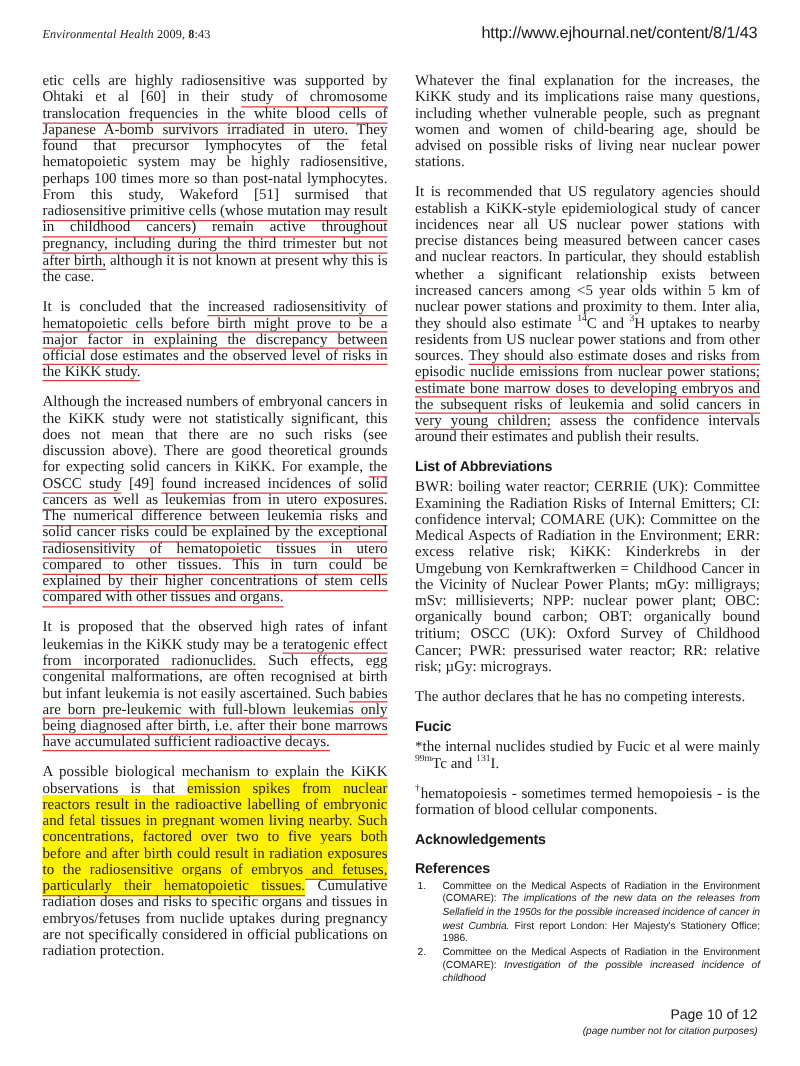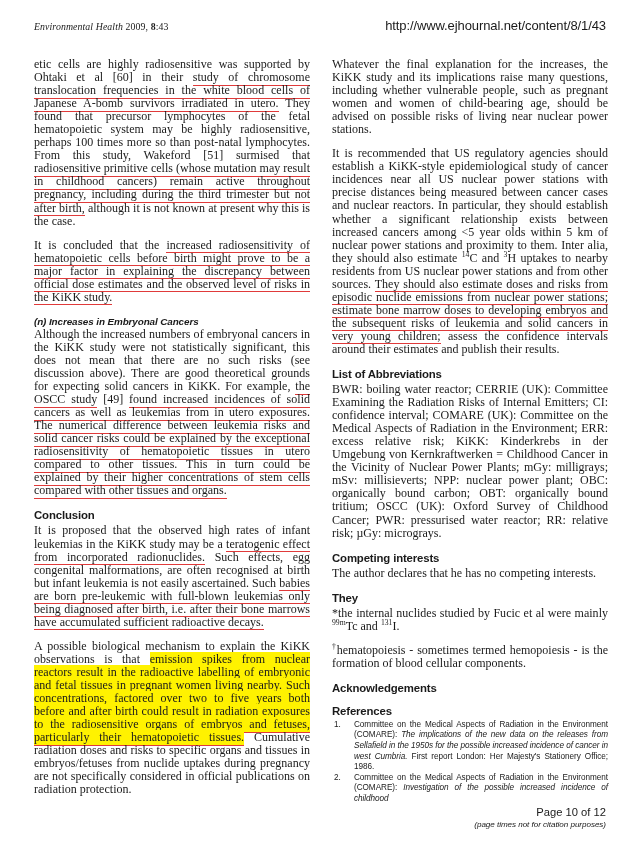--- a/index.html
+++ b/index.html
@@ -158,57 +158,54 @@
   </div>
 
   <div class="columns">
 
     <div class="col">
 
       <p class="body"><span>etic cells are highly radiosensitive was supported by Ohtaki et al [60] in their </span><span class="ul">study of chromosome translocation frequencies in the white blood cells of Japanese A-bomb survivors irradiated in utero.</span><span> They found that precursor lymphocytes of the fetal hematopoietic system may be highly radiosensitive, perhaps 100 times more so than post-natal lymphocytes. From this study, Wakeford [51] surmised that </span><span class="ul">radiosensitive primitive cells (whose mutation may result in childhood cancers) remain active throughout pregnancy, including during the third trimester but not after birth,</span><span> although it is not known at present why this is the case.</span></p>
 
       <p class="body"><span>It is concluded that the </span><span class="ul">increased radiosensitivity of hematopoietic cells before birth might prove to be a major factor in explaining the discrepancy between official dose estimates and the observed level of risks in the KiKK study.</span></p>
 
-      <h3 class="subsec">(n) Increases in Embryonal Cancers</h3>
 
       <p class="body"><span>Although the increased numbers of embryonal cancers in the KiKK study were not statistically significant, this does not mean that there are no such risks (see discussion above). There are good theoretical grounds for expecting solid cancers in KiKK. For example, </span><span class="ul">the OSCC study</span><span> [49] </span><span class="ul">found increased incidences of solid cancers as well as leukemias from in utero exposures.</span><span> </span><span class="ul">The numerical difference between leukemia risks and solid cancer risks could be explained by the exceptional radiosensitivity of hematopoietic tissues in utero compared to other tissues. This in turn could be explained by their higher concentrations of stem cells compared with other tissues and organs.</span></p>
 
-      <h2 class="sec">Conclusion</h2>
 
       <p class="body"><span>It is proposed that the observed high rates of infant leukemias in the KiKK study may be a </span><span class="ul">teratogenic effect from incorporated radionuclides.</span><span> Such effects, egg congenital malformations, are often recognised at birth but infant leukemia is not easily ascertained. Such </span><span class="ul">babies are born pre-leukemic with full-blown leukemias only being diagnosed after birth, i.e. after their bone marrows have accumulated sufficient radioactive decays.</span></p>
 
       <p class="body"><span>A possible biological mechanism to explain the KiKK observations is that </span><span class="hl ul">emission spikes</span><span class="hl"> from nuclear reactors result in the </span><span class="hl ul">radioactive labelling of embryonic and fetal tissues in pregnant women living nearby.</span><span class="hl"> Such concentrations, factored over </span><span class="hl ul">two to five years both before and after birth could result in radiation exposures to the radiosensitive organs of embryos and fetuses, particularly their hematopoietic tissues.</span><span> Cumulative radiation doses and risks to specific organs and tissues in embryos/fetuses from nuclide uptakes during pregnancy are not specifically considered in official publications on radiation protection.</span></p>
 
     </div>
 
     <div class="col">
 
       <p class="body">Whatever the final explanation for the increases, the KiKK study and its implications raise many questions, including whether vulnerable people, such as pregnant women and women of child-bearing age, should be advised on possible risks of living near nuclear power stations.</p>
 
       <p class="body"><span>It is recommended that US regulatory agencies should establish a KiKK-style epidemiological study of cancer incidences near all US nuclear power stations with precise distances being measured between cancer cases and nuclear reactors. In particular, they should establish whether a significant relationship exists between increased cancers among &lt;5 year olds within 5 km of nuclear power stations and proximity to them. Inter alia, they should also estimate </span><sup>14</sup><span>C and </span><sup>3</sup><span>H uptakes to nearby residents from US nuclear power stations and from other sources. </span><span class="ul">They should also estimate doses and risks from episodic nuclide emissions from nuclear power stations; estimate bone marrow doses to developing embryos and the subsequent risks of leukemia and solid cancers in very young children;</span><span> assess the confidence intervals around their estimates and publish their results.</span></p>
 
       <h2 class="sec">List of Abbreviations</h2>
       <p class="body">BWR: boiling water reactor; CERRIE (UK): Committee Examining the Radiation Risks of Internal Emitters; CI: confidence interval; COMARE (UK): Committee on the Medical Aspects of Radiation in the Environment; ERR: excess relative risk; KiKK: Kinderkrebs in der Umgebung von Kernkraftwerken = Childhood Cancer in the Vicinity of Nuclear Power Plants; mGy: milligrays; mSv: millisieverts; NPP: nuclear power plant; OBC: organically bound carbon; OBT: organically bound tritium; OSCC (UK): Oxford Survey of Childhood Cancer; PWR: pressurised water reactor; RR: relative risk; µGy: micrograys.</p>
 
-      <h2 class="sec">Competing interests</h2>
       <p class="body">The author declares that he has no competing interests.</p>
 
-      <h2 class="sec">They</h2>
+      <h2 class="sec">Fucic</h2>
       <p class="body"><span>*the internal nuclides studied by Fucic et al were mainly </span><sup>99m</sup><span>Tc and </span><sup>131</sup><span>I.</span></p>
       <p class="body"><sup>†</sup><span>hematopoiesis - sometimes termed hemopoiesis - is the formation of blood cellular components.</span></p>
 
       <h2 class="sec small-head">Acknowledgements</h2>
 
       <h2 class="sec small-head">References</h2>
       <ol class="refs">
         <li><span class="refnum">1.</span><span>Committee on the Medical Aspects of Radiation in the Environment (COMARE): </span><i>The implications of the new data on the releases from Sellafield in the 1950s for the possible increased incidence of cancer in west Cumbria.</i><span> First report London: Her Majesty's Stationery Office; 1986.</span></li>
         <li><span class="refnum">2.</span><span>Committee on the Medical Aspects of Radiation in the Environment (COMARE): </span><i>Investigation of the possible increased incidence of childhood</i><span></span></li>
       </ol>
 
     </div>
   </div>
 
   <div class="footer">
     <div class="pageno">Page 10 of 12</div>
-    <div class="cite">(page times not for citation purposes)</div>
+    <div class="cite">(page number not for citation purposes)</div>
   </div>
 
 </div>
 
 </body></html>

